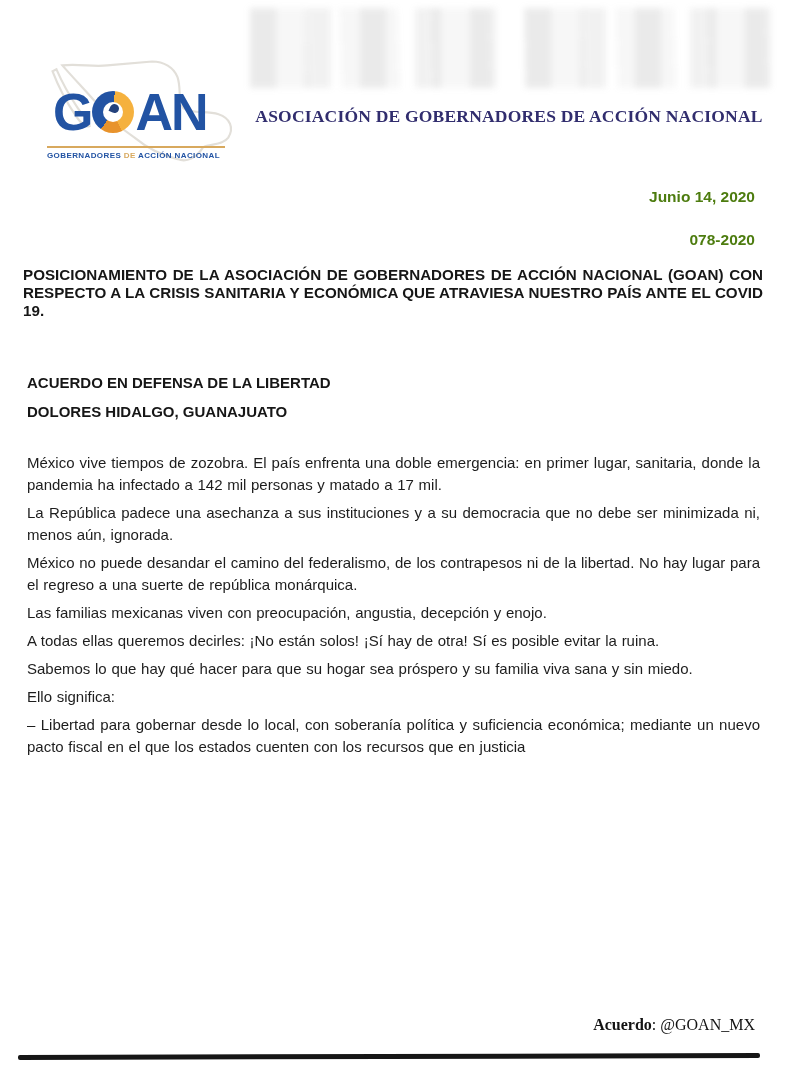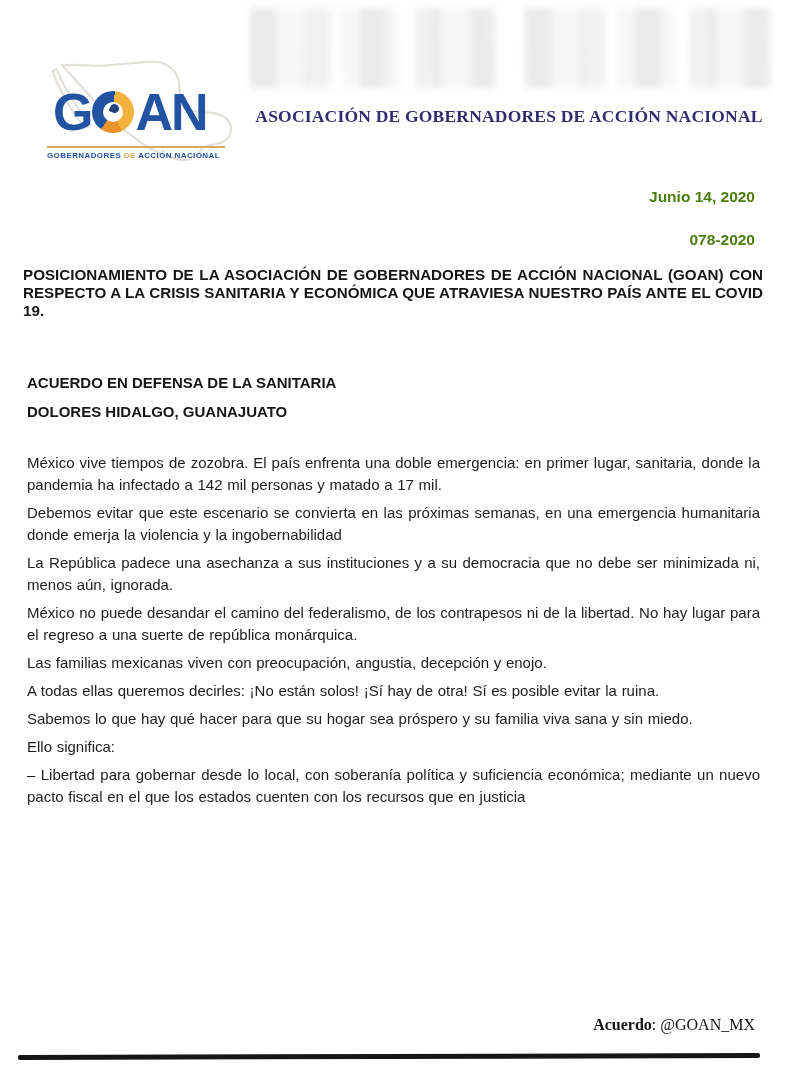--- a/index.html
+++ b/index.html
@@ -198,26 +198,25 @@
     <div class="logo-tagline"><span>GOBERNADORES</span> <span class="tagline-de">DE</span> <span>ACCIÓN NACIONAL</span></div>
   </div>
 
   <div class="org-title">ASOCIACIÓN DE GOBERNADORES DE ACCIÓN NACIONAL</div>
 
   <div class="doc-date">Junio 14, 2020</div>
   <div class="doc-ref">078-2020</div>
 
   <div class="headline">POSICIONAMIENTO DE LA ASOCIACIÓN DE GOBERNADORES DE ACCIÓN NACIONAL (GOAN) CON RESPECTO A LA CRISIS SANITARIA Y ECONÓMICA QUE ATRAVIESA NUESTRO PAÍS ANTE EL COVID 19.</div>
 
-  <div class="subhead subhead-1">ACUERDO EN DEFENSA DE LA SANITARIA</div>
+  <div class="subhead subhead-1">ACUERDO EN DEFENSA DE LA LIBERTAD</div>
   <div class="subhead subhead-2">DOLORES HIDALGO, GUANAJUATO</div>
 
   <div class="body-text">
     <p>México vive tiempos de zozobra. El país enfrenta una doble emergencia: en primer lugar, sanitaria, donde la pandemia ha infectado a 142 mil personas y matado a 17 mil.</p>
-    <p>Debemos evitar que este escenario se convierta en las próximas semanas, en una emergencia humanitaria donde emerja la violencia y la ingobernabilidad</p>
     <p>La República padece una asechanza a sus instituciones y a su democracia que no debe ser minimizada ni, menos aún, ignorada.</p>
     <p>México no puede desandar el camino del federalismo, de los contrapesos ni de la libertad. No hay lugar para el regreso a una suerte de república monárquica.</p>
     <p>Las familias mexicanas viven con preocupación, angustia, decepción y enojo.</p>
     <p>A todas ellas queremos decirles: ¡No están solos! ¡Sí hay de otra! Sí es posible evitar la ruina.</p>
     <p>Sabemos lo que hay qué hacer para que su hogar sea próspero y su familia viva sana y sin miedo.</p>
     <p>Ello significa:</p>
     <p>– Libertad para gobernar desde lo local, con soberanía política y suficiencia económica; mediante un nuevo pacto fiscal en el que los estados cuenten con los recursos que en justicia</p>
   </div>
 
   <div class="footer-twitter"><span class="tw-label">Acuerdo</span><span>: @GOAN_MX</span></div>

